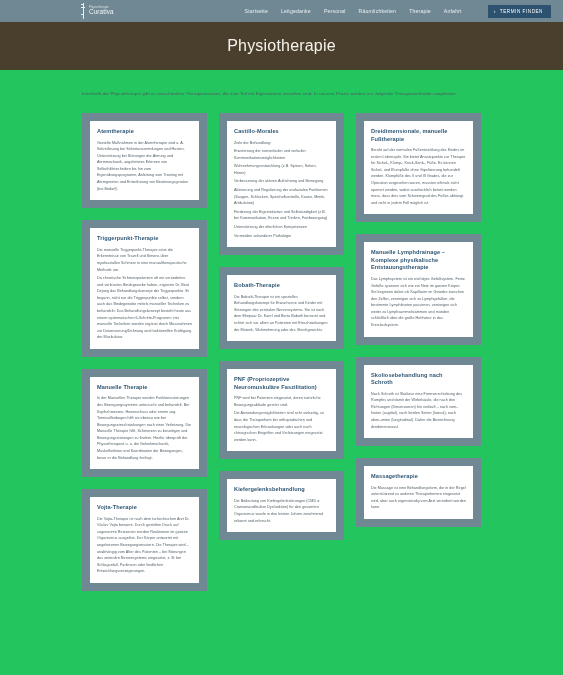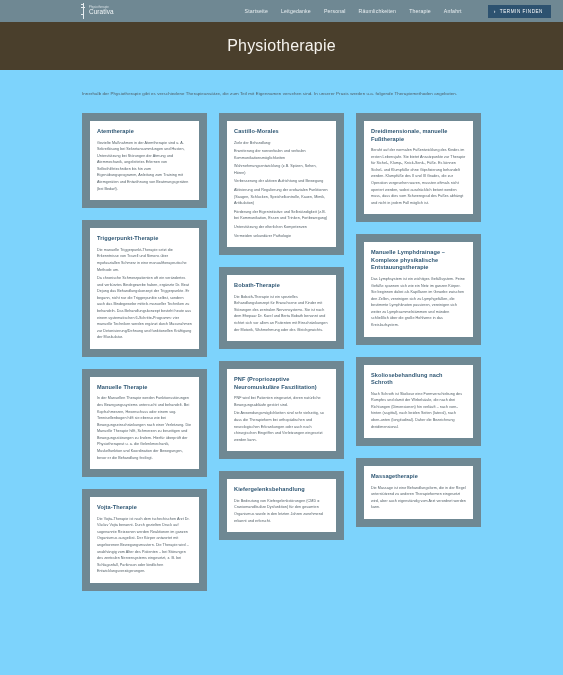--- a/index.html
+++ b/index.html
@@ -2,21 +2,21 @@
 <html><head>
 <meta charset="utf-8">
 <style>
   * { box-sizing: border-box; margin: 0; padding: 0; }
   html, body {
     width: 563px; height: 675px;
     overflow: hidden;
     font-family: "Liberation Sans", sans-serif;
     background: #ffffff;
   }
-  .page { width: 563px; height: 675px; position: relative; overflow: hidden; background:#7dd3fc; }
+  .page { width: 563px; height: 675px; position: relative; overflow: hidden; background:#22c55e; }
 
   
   .topbar {
     height: 22px; width: 100%;
     background: #6f8893;
     display: flex; align-items: center;
     padding: 0 12px;
   }
   .brand { display:flex; align-items:center; gap:2px; margin-left:68px; }
   .brand-mark {

